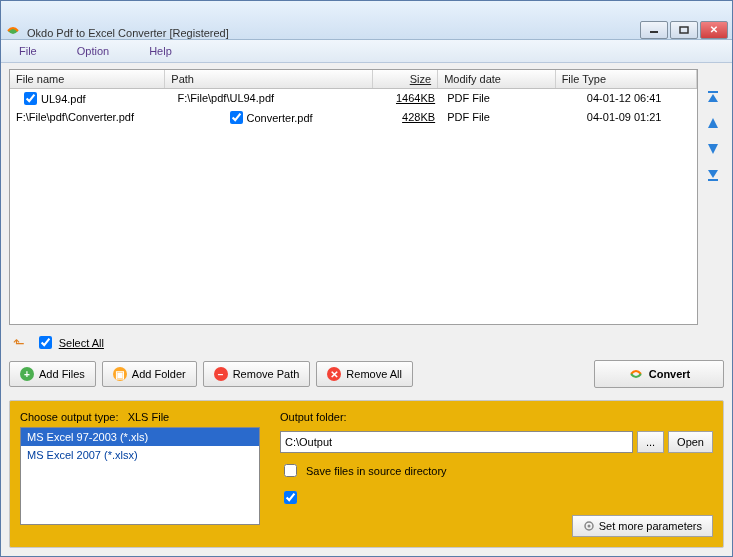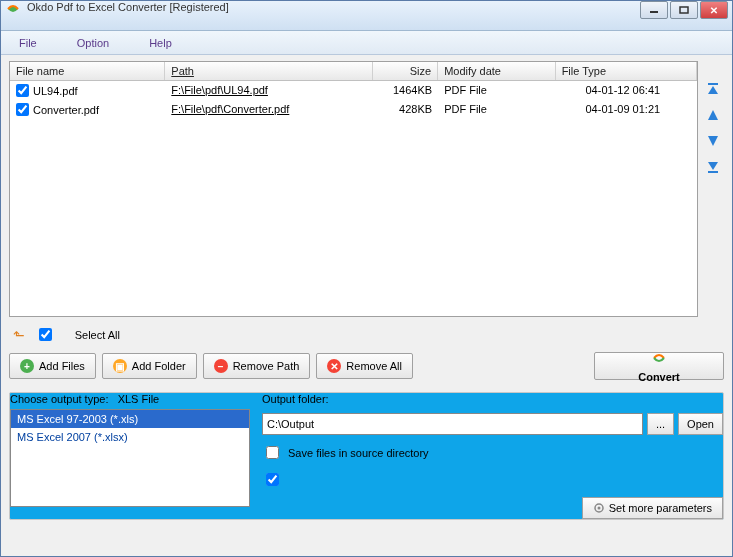--- a/index.html
+++ b/index.html
@@ -1,60 +1,60 @@
 <!DOCTYPE html>
 <html><head>
 <meta charset="utf-8">
 <style>
 * { box-sizing: border-box; font-family: Tahoma, sans-serif; font-size: 11px; }
 body { margin: 0; background: #e8f0f8; width: 733px; height: 557px; overflow: hidden; }
 
 .window { width: 733px; height: 557px; background: linear-gradient(#dce8f6, #c8d8ec); border: 1px solid #5a7ba8; display: flex; flex-direction: column; }
 
-.titlebar { height: 30px; background: linear-gradient(#e8f2fc, #cfe0f2); display: flex; align-items: flex-start; padding: 0 4px; border-bottom: 1px solid #a0b8d0; }
+.titlebar { height: 40px; background: linear-gradient(#e8f2fc, #cfe0f2); display: flex; align-items: flex-end; padding: 0 4px; border-bottom: 1px solid #a0b8d0; }
 .titlebar .icon { width: 16px; height: 16px; margin-right: 6px; }
 .titlebar .title { flex: 1; color: #333; }
 .window-controls { display: flex; gap: 2px; }
 .window-controls button { width: 28px; height: 18px; border: 1px solid #8090a0; background: linear-gradient(#f0f4fa, #d0dcec); border-radius: 2px; cursor: pointer; display: flex; align-items: center; justify-content: center; font-size: 10px; }
 .window-controls .close { background: linear-gradient(#f08080, #d04040); color: #fff; font-weight: bold; }
 
 .menubar { height: 24px; background: linear-gradient(#f0f6fc, #e0eaf4); display: flex; align-items: center; padding: 0 8px; border-bottom: 1px solid #b8c8dc; gap: 20px; }
 .menubar .mi { padding: 3px 10px; color: #5a3a8a; cursor: pointer; }
 
 .body { flex: 1; background: #f0f0f0; padding: 6px 8px 8px 8px; display: flex; flex-direction: column; gap: 6px; }
 
 .file-area { display: flex; gap: 4px; }
 .file-table { flex: 1; background: #fff; border: 1px solid #a0a0a0; height: 256px; overflow: hidden; }
 .ft-head { display: flex; background: linear-gradient(#fefefe, #e8e8e8); border-bottom: 1px solid #c0c0c0; }
 .ft-head .col { padding: 3px 6px; border-right: 1px solid #d0d0d0; font-weight: normal; color: #222; }
 .ft-row { display: flex; border-bottom: 0; }
 .ft-row .col { padding: 3px 6px; white-space: nowrap; overflow: hidden; }
 .col-name { width: 156px; text-align: left; }
-.col-path { width: 209px; text-align: left; text-decoration: underline; }
-.col-size { width: 65px; text-align: right; }
+.col-path { width: 209px; text-align: left; }
+.col-size { width: 65px; text-align: right; text-decoration: underline; }
 .col-type { width: 142px; text-align: left; }
 .col-date { width: 118px; text-align: left; }
-.ft-row .col-name { display: flex; align-items: center; gap: 4px; }
+.ft-row .col-name { display: flex; align-items: center; gap: 4px; margin-left: 8px; }
 .ft-row input[type=checkbox] { margin: 0; }
 
 .side-arrows { width: 22px; display: flex; flex-direction: column; gap: 10px; padding-top: 20px; align-items: center; }
 .side-arrows .arrow { width: 16px; height: 16px; cursor: pointer; display: flex; align-items: center; justify-content: center; }
 
 .selectall-row { display: flex; align-items: center; gap: 10px; padding: 2px 4px; }
 .selectall-row .up-icon { color: #e08020; font-size: 14px; }
 
 .btn-row { display: flex; gap: 6px; align-items: center; }
 .btn { height: 26px; padding: 0 10px; background: linear-gradient(#fdfdfd, #e6e6e6); border: 1px solid #a0a0a0; border-radius: 2px; cursor: pointer; display: flex; align-items: center; gap: 5px; }
 .btn .ic { width: 14px; height: 14px; display: inline-flex; align-items: center; justify-content: center; border-radius: 50%; font-size: 10px; color: #fff; font-weight: bold; }
 .ic-add { background: #4caf50; }
 .ic-folder { background: #ffa726; border-radius: 2px; }
 .ic-rm { background: #f44336; }
-.convert-btn { width: 130px; font-weight: bold; justify-content: center; height: 28px; flex-direction: column; }
-
-.bottom-panel { border: 1px solid #c8c8c8; border-radius: 2px; display: flex; gap: 12px; background: #0ea5e9; margin-top: 6px; }
+.convert-btn { width: 130px; font-weight: bold; justify-content: center; height: 28px; }
+
+.bottom-panel { border: 1px solid #c8c8c8; border-radius: 2px; padding: 10px; display: flex; gap: 20px; background: #eab308; margin-top: 6px; }
 .left-col { display: flex; flex-direction: column; gap: 4px; }
 .listbox { width: 240px; height: 98px; background: #fff; border: 1px solid #888; overflow: hidden; }
 .listbox .li { padding: 3px 6px; color: #0040a0; cursor: pointer; }
 .listbox .li.sel { background: #2a6acc; color: #fff; }
 
 .right-col { flex: 1; display: flex; flex-direction: column; gap: 8px; }
 .of-row { display: flex; gap: 4px; }
 .of-row input[type=text] { flex: 1; height: 22px; border: 1px solid #888; padding: 0 4px; background: #fff; }
 .small-btn { height: 22px; padding: 0 8px; background: linear-gradient(#fdfdfd, #e6e6e6); border: 1px solid #a0a0a0; cursor: pointer; }
 .cb-row { display: flex; align-items: center; gap: 6px; }
@@ -113,25 +113,25 @@
               <div class="col col-name">
                 <input type="checkbox" checked="" style="">
                 <span>UL94.pdf</span>
               </div>
               <div class="col col-path">F:\File\pdf\UL94.pdf</div>
               <div class="col col-size">1464KB</div>
               <div class="col col-type">PDF File</div>
               <div class="col col-date">04-01-12 06:41</div>
             </div>
             <div class="ft-row">
+              <div class="col col-path">F:\File\pdf\Converter.pdf</div>
               <div class="col col-name">
                 <input type="checkbox" checked="" style="">
                 <span>Converter.pdf</span>
               </div>
-              <div class="col col-path">F:\File\pdf\Converter.pdf</div>
               <div class="col col-size">428KB</div>
               <div class="col col-type">PDF File</div>
               <div class="col col-date">04-01-09 01:21</div>
             </div>
           </div>
       </div>
       <div class="side-arrows">
         <span class="arrow">
             <svg width="14" height="14">
               <rect x="2" y="1" width="10" height="2" fill="#2a80d8"></rect>
@@ -152,21 +152,21 @@
             <svg width="14" height="14">
               <path d="M7 10 L12 2 L2 2 Z" fill="#2a80d8"></path>
               <rect x="2" y="11" width="10" height="2" fill="#2a80d8"></rect>
             </svg>
           </span>
       </div>
     </div>
 
     <div class="selectall-row">
       <span class="up-icon">⬑</span>
-      <label style="display:flex;align-items:center;gap:20px;">
+      <label style="display:flex;align-items:center;gap:4px;text-decoration:underline;">
         <input type="checkbox" id="cb-selectall" checked="" style="">
         <span>Select All</span>
       </label>
     </div>
 
     <div class="btn-row">
       <button class="btn">
           <span class="ic ic-add">+</span>
           <span>Add Files</span>
         </button>

